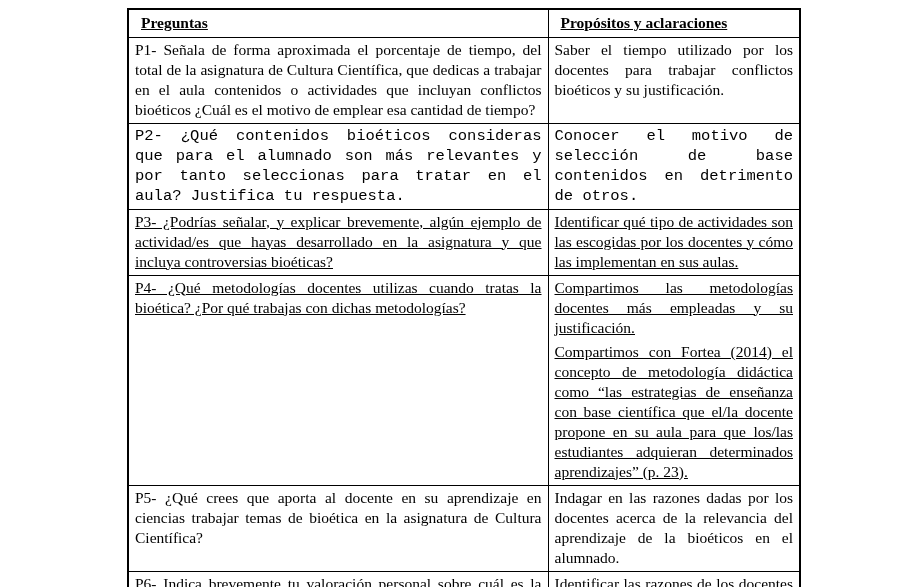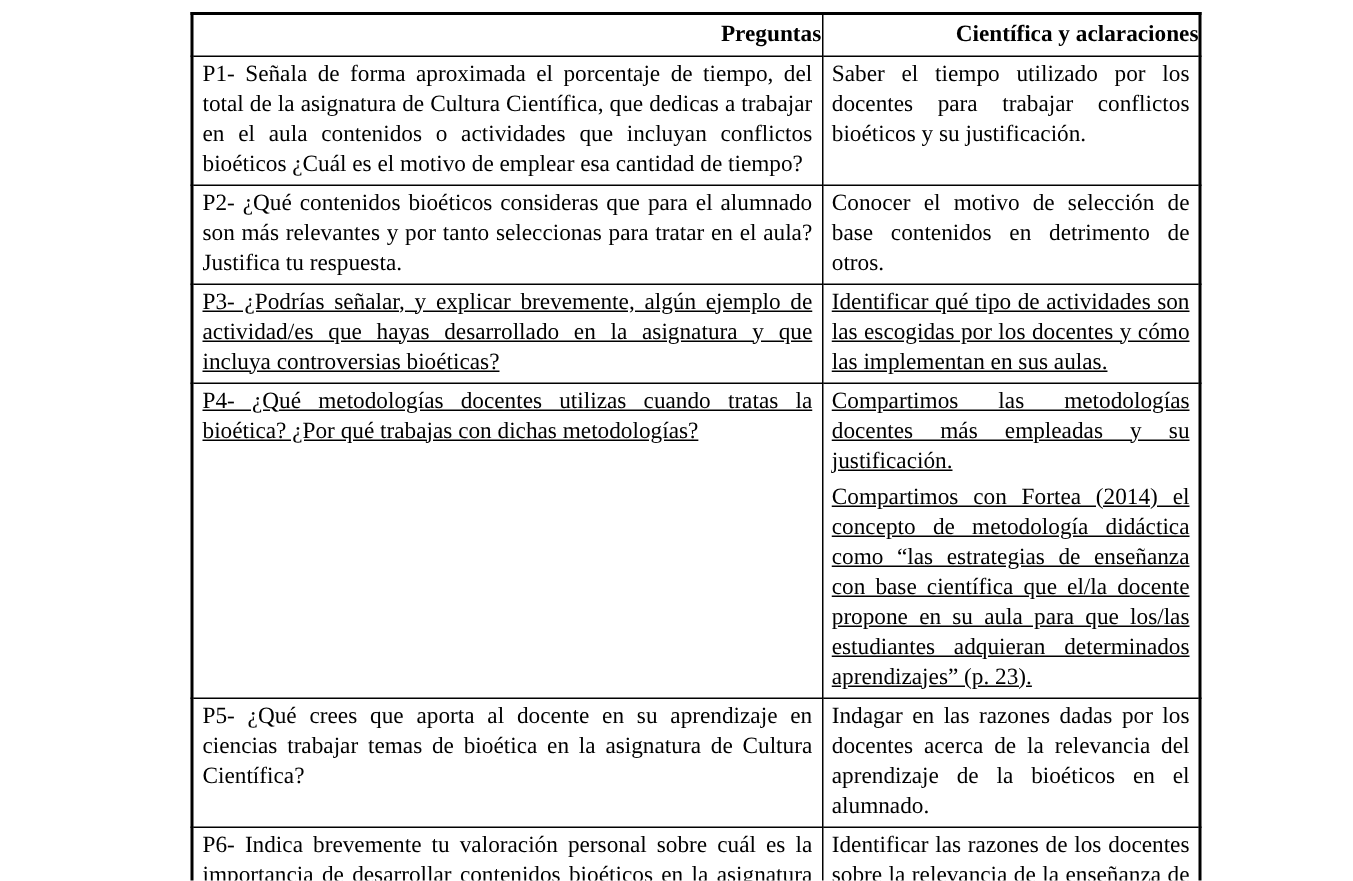--- a/index.html
+++ b/index.html
@@ -27,55 +27,56 @@
   table.questions-table td {
     border: 1px solid #000000;
     vertical-align: top;
     padding: 2px 6px 3px 6px;
     font-size: 15.5px;
     line-height: 20px;
     overflow: hidden;
   }
   table.questions-table th {
     font-weight: bold;
-    text-align: right;
+    text-align: left;
     height: 22px;
     vertical-align: middle;
-    padding: 2px 0;
+    padding: 2px 12px;
+    text-decoration: underline;
   }
   td p {
     margin: 0;
     text-align: justify;
     text-justify: inter-word;
   }
   td p + p {
     margin-top: 4px;
   }
   col.col-q { width: 420px; }
   col.col-p { width: 252px; }
   tr.row-h  { height: 28px; }
   tr.row-1  { height: 81px; }
-  tr.row-2  { height: 64px; }
+  tr.row-2  { height: 64px; font-family: Liberation Mono, monospace; }
   tr.row-3  { height: 64px; text-decoration: underline; }
   tr.row-4  { height: 182px; text-decoration: underline; }
   tr.row-5  { height: 86px; }
   tr.row-6  { height: 67px; }
 </style>
 </head>
 <body>
 
 <table class="questions-table">
   <colgroup>
     <col class="col-q">
     <col class="col-p">
   </colgroup>
   <thead>
     <tr class="row-h">
       <th>Preguntas</th>
-      <th>Científica y aclaraciones</th>
+      <th>Propósitos y aclaraciones</th>
     </tr>
   </thead>
   <tbody>
     <tr class="row-1">
       <td>
         <p>P1- Señala de forma aproximada el porcentaje de tiempo, del total de la asignatura de Cultura Científica, que dedicas a trabajar en el aula contenidos o actividades que incluyan conflictos bioéticos ¿Cuál es el motivo de emplear esa cantidad de tiempo?</p>
       </td>
       <td>
         <p>Saber el tiempo utilizado por los docentes para trabajar conflictos bioéticos y su justificación.</p>
       </td>

